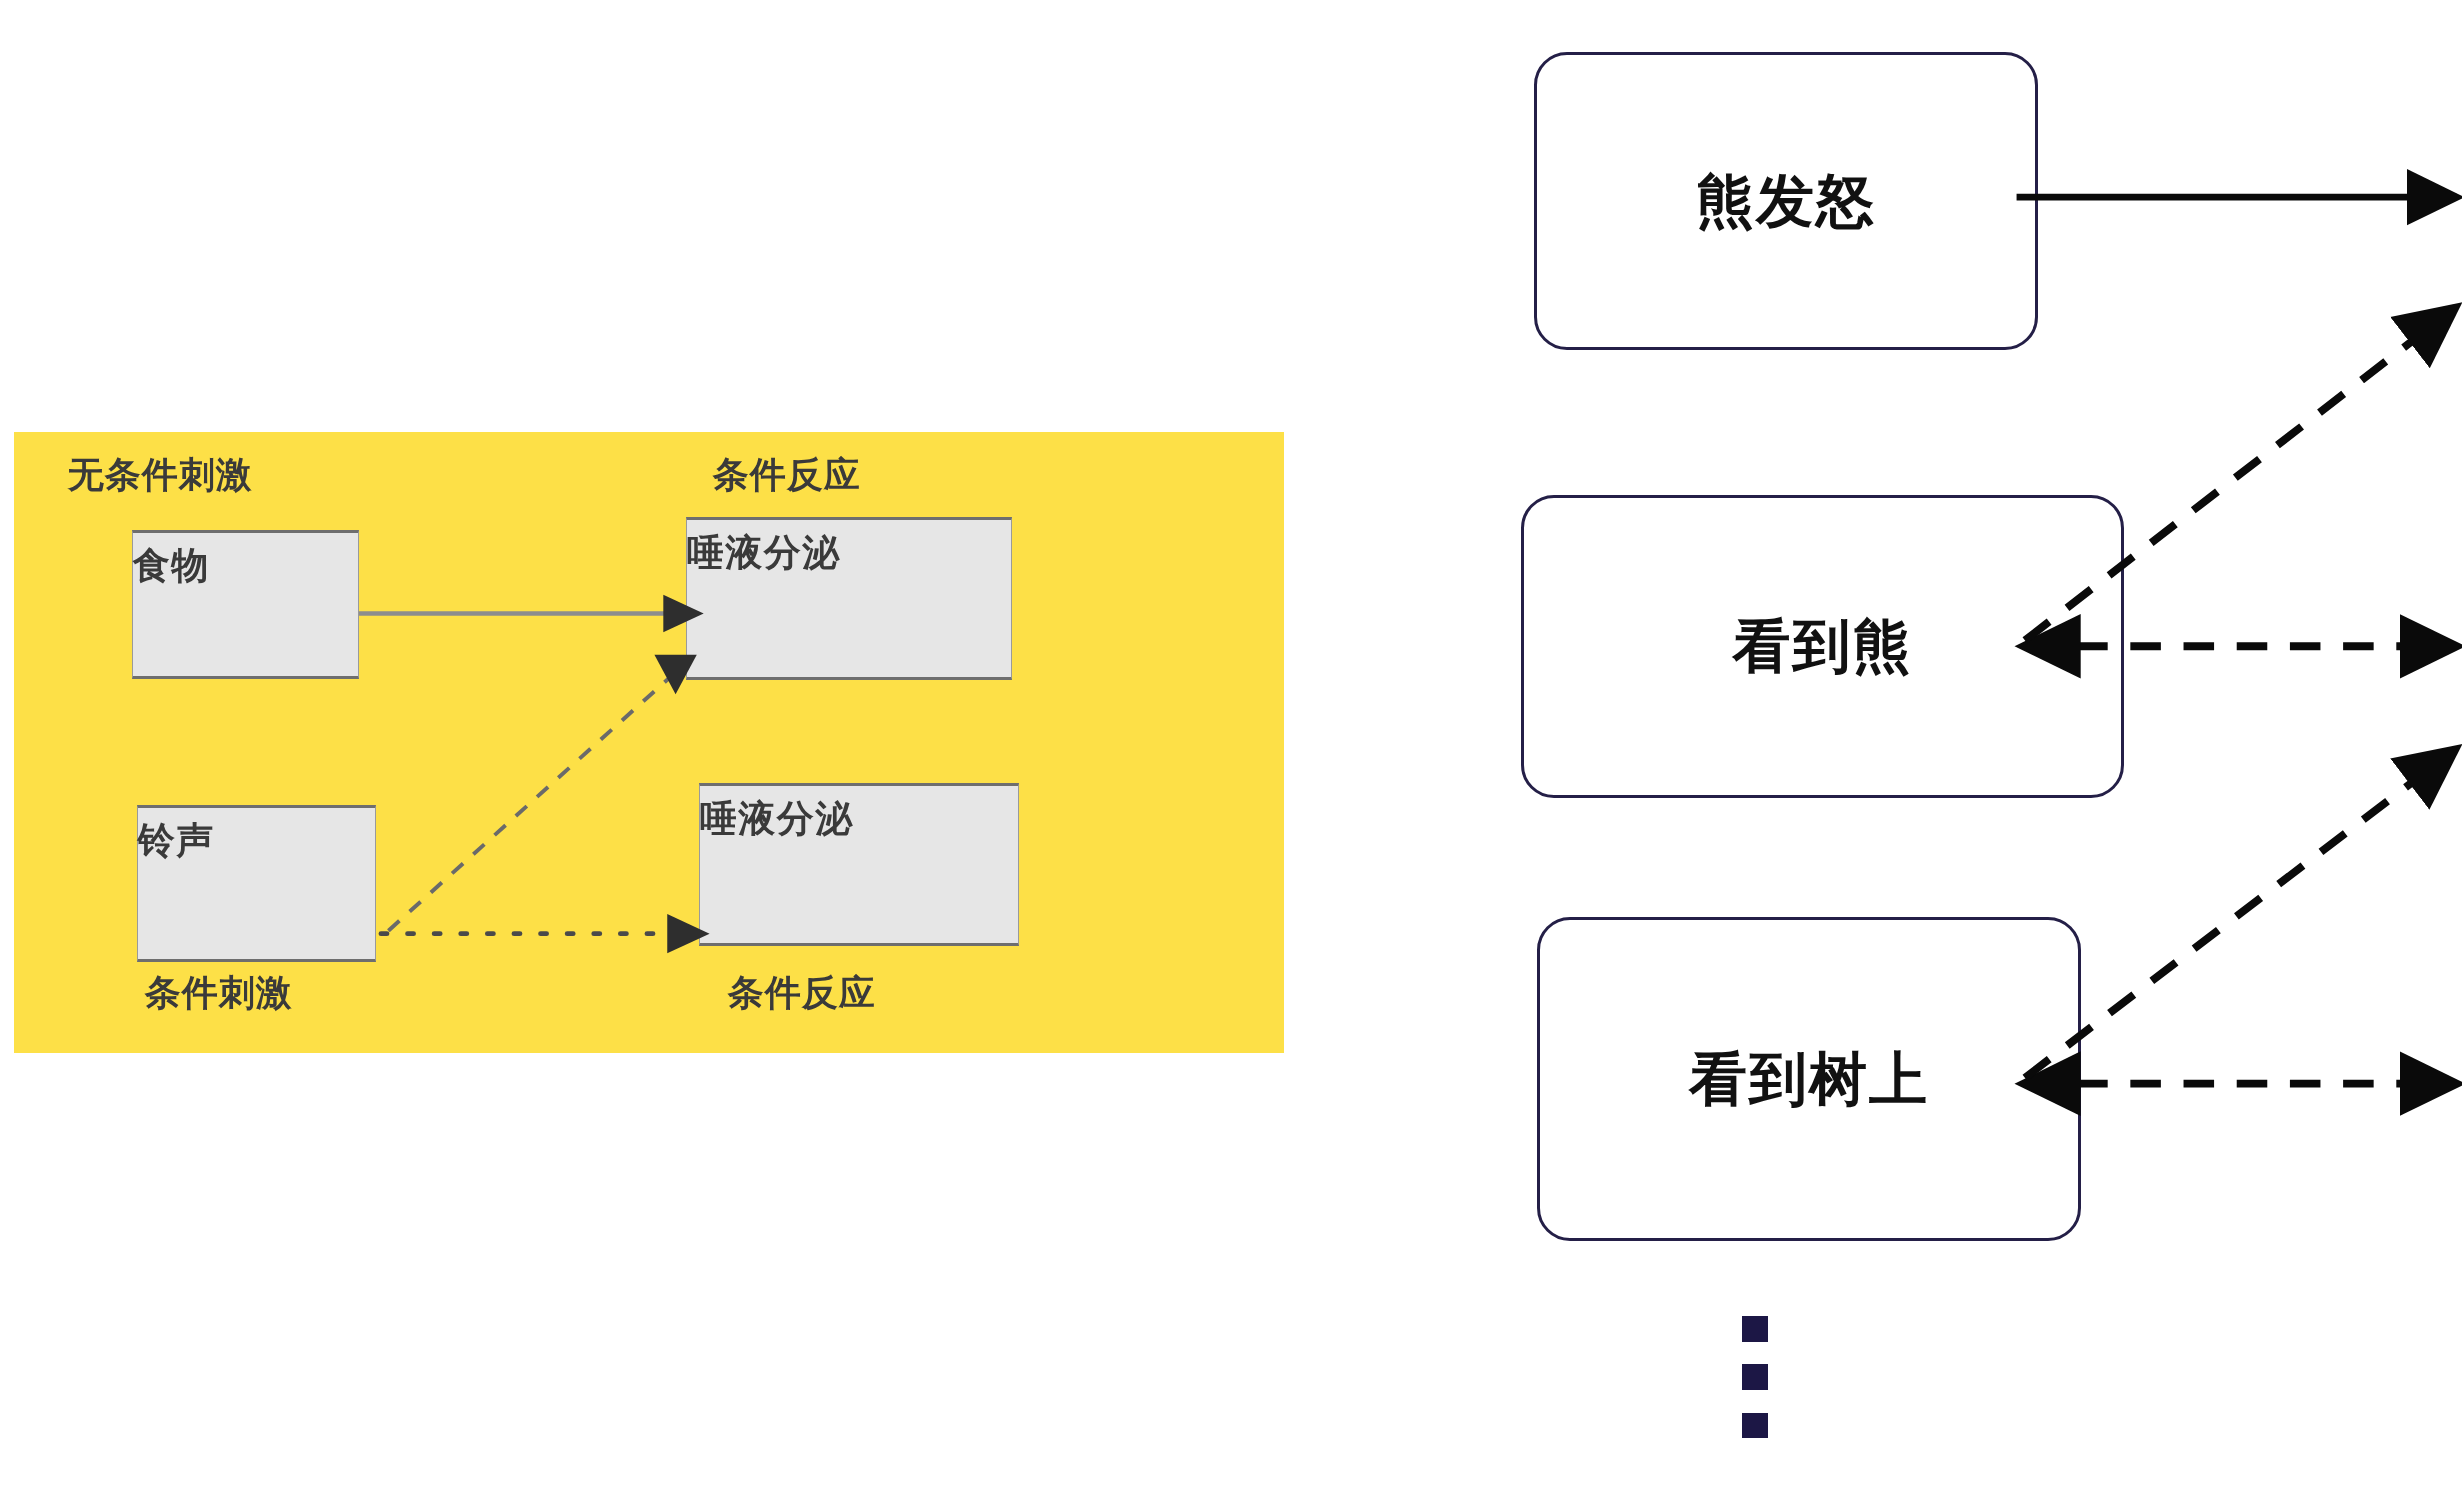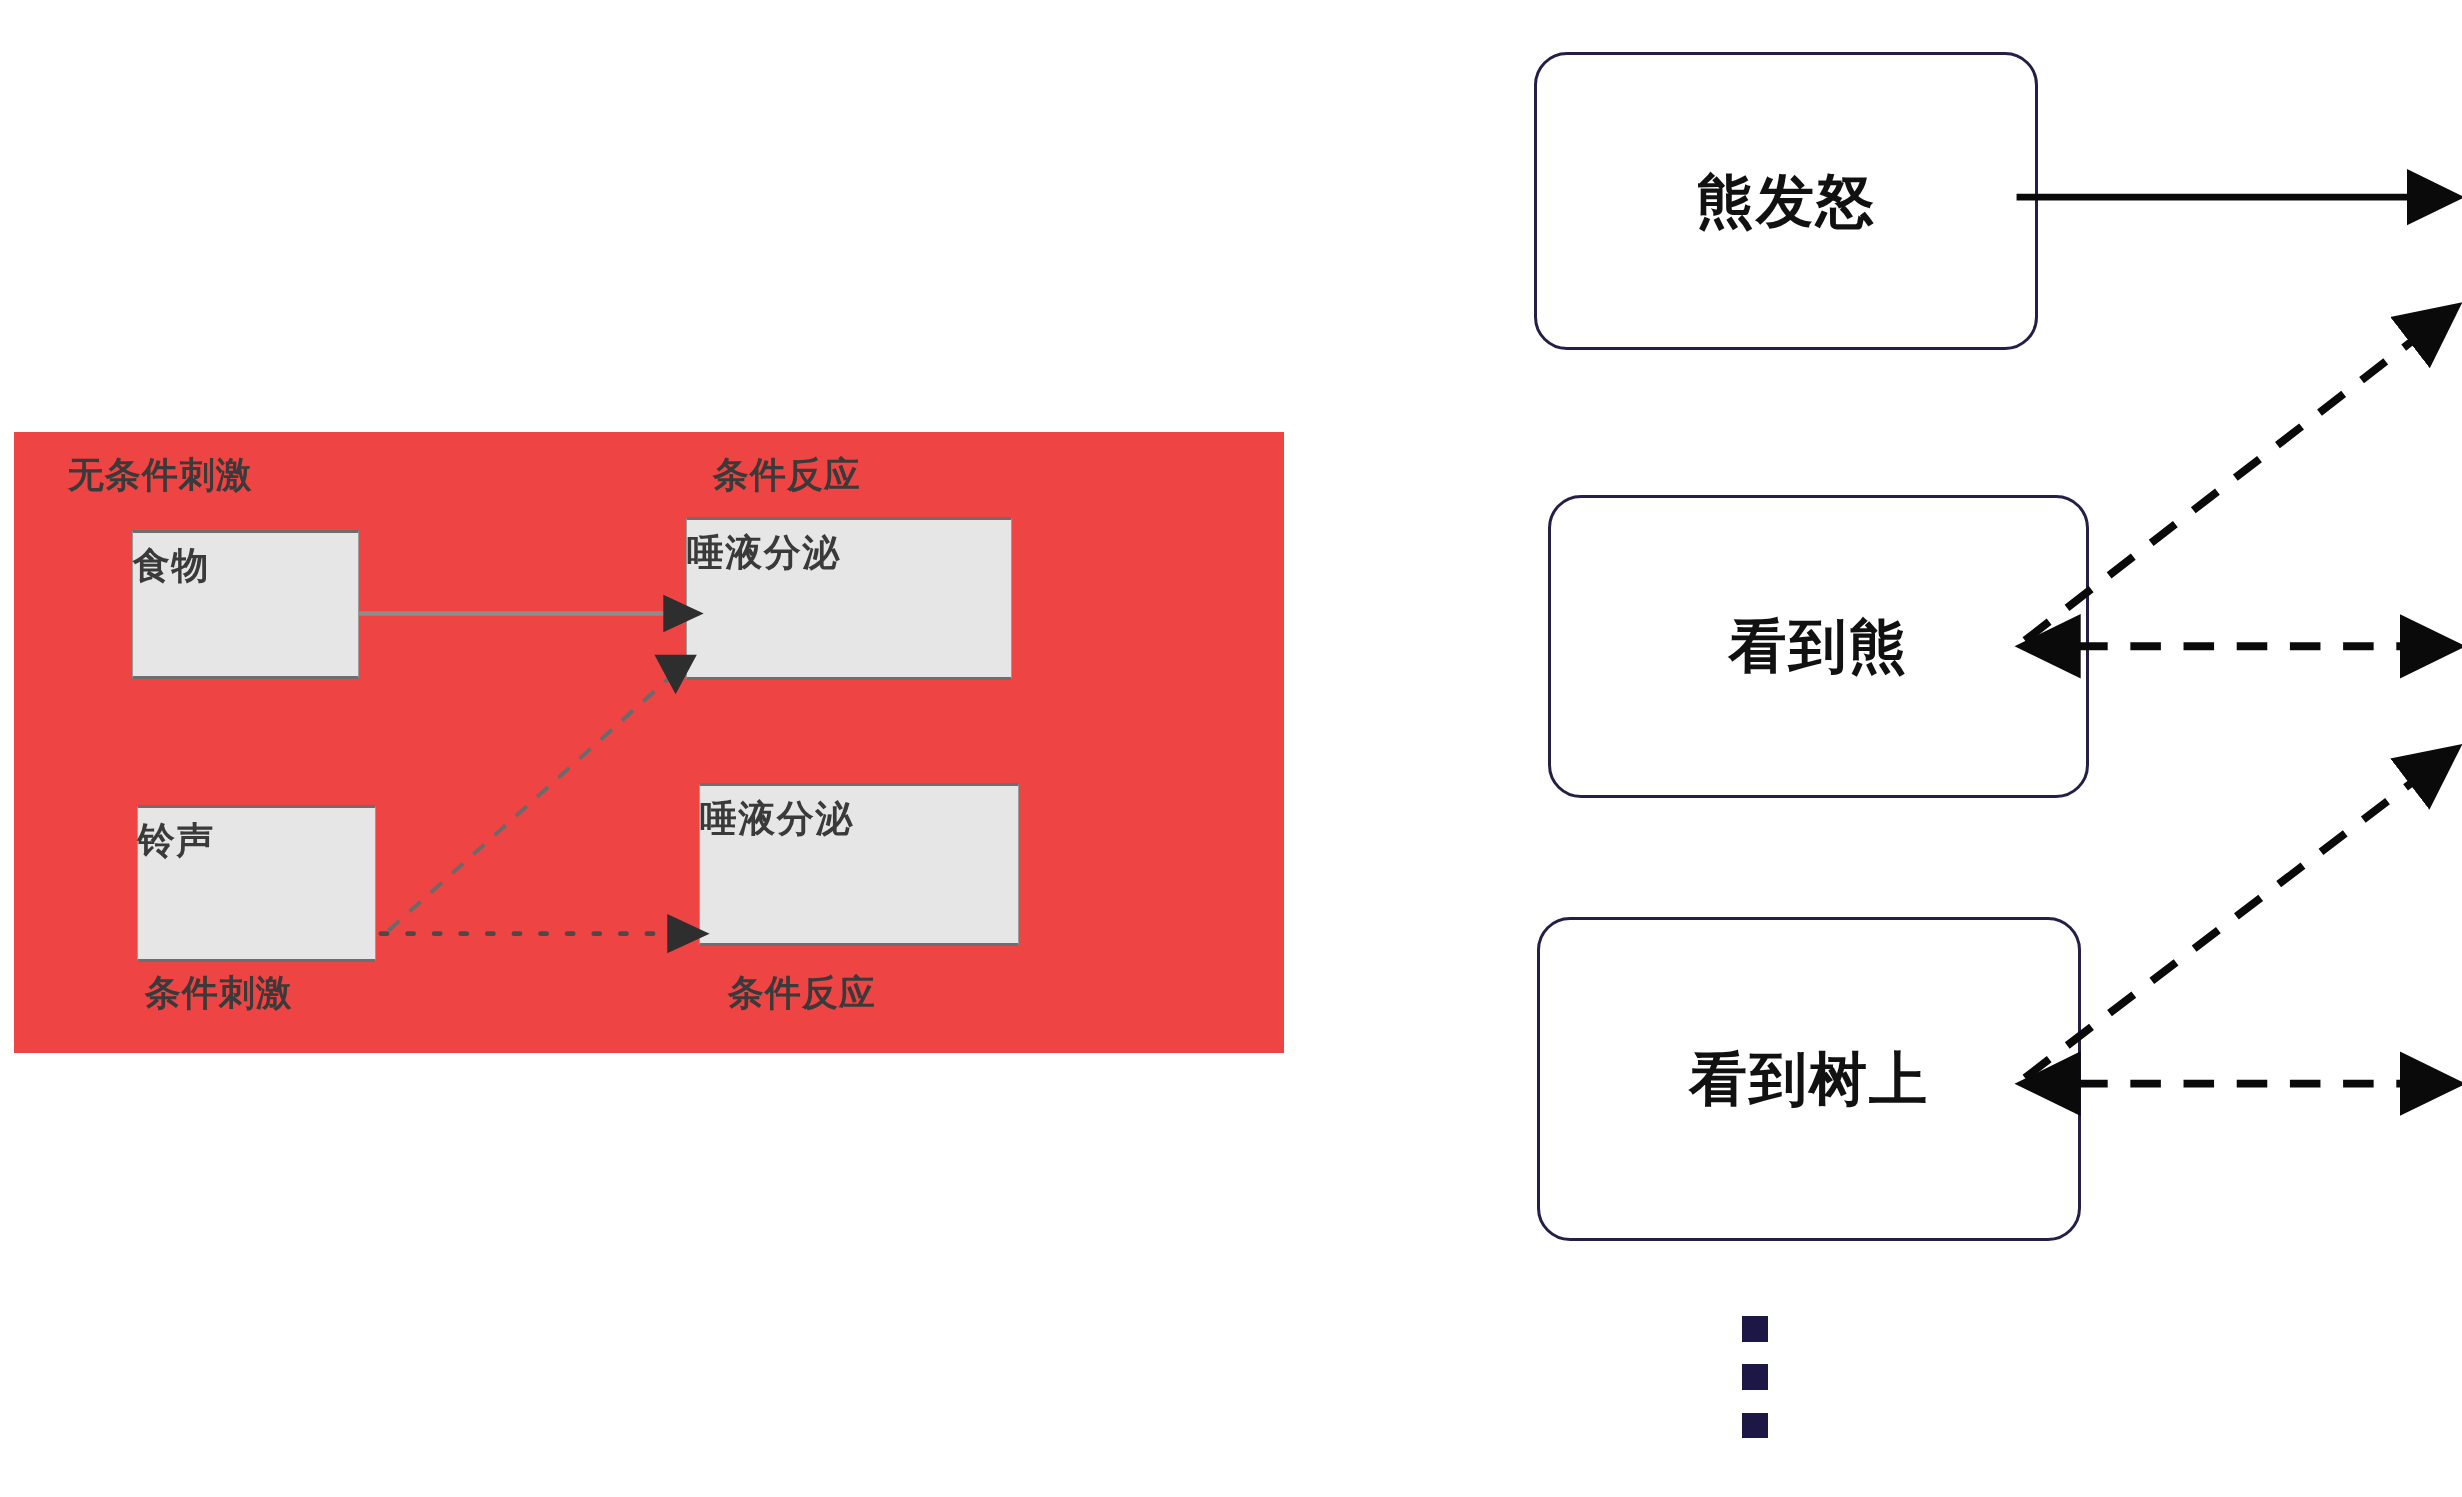--- a/index.html
+++ b/index.html
@@ -15,21 +15,21 @@
     font-family: "Liberation Sans", "DejaVu Sans", sans-serif;
   }
 
   
   #classical-panel {
     position: absolute;
     left: 13.8px;
     top: 432px;
     width: 1270px;
     height: 621px;
-    background: #ef4444;
+    background: #fde047;
   }
   .cc-label {
     position: absolute;
     font-size: 36px;
     font-weight: 700;
     color: #3a3a3a;
     letter-spacing: 1px;
     white-space: nowrap;
     font-family: "Liberation Sans", "DejaVu Sans", sans-serif;
   }
@@ -90,21 +90,21 @@
   .rl-box .cn {
     font-size: 58px;
     font-weight: 700;
     color: #111111;
     line-height: 1.22;
     letter-spacing: 2px;
     font-family: "Liberation Sans", "DejaVu Sans", sans-serif;
   }
 
   #rl-box-bear-angry { left: 85px;  top: 52px;  width: 504px; height: 298px; }
-  #rl-box-see-bear   { left: 99px;  top: 495px; width: 541px; height: 303px; }
+  #rl-box-see-bear   { left: 72px;  top: 495px; width: 603px; height: 303px; }
   #rl-box-claw       { left: 88px;  top: 917px; width: 544px; height: 324px; }
 
   #rl-arrows {
     position: absolute;
     left: 0; top: 0;
     width: 1878px;
     height: 1498px;
     pointer-events: none;
   }
 

